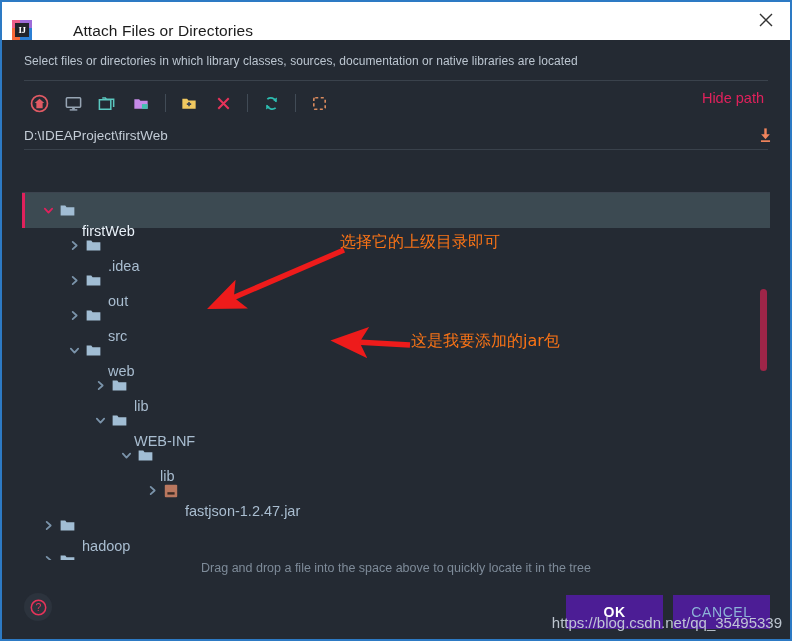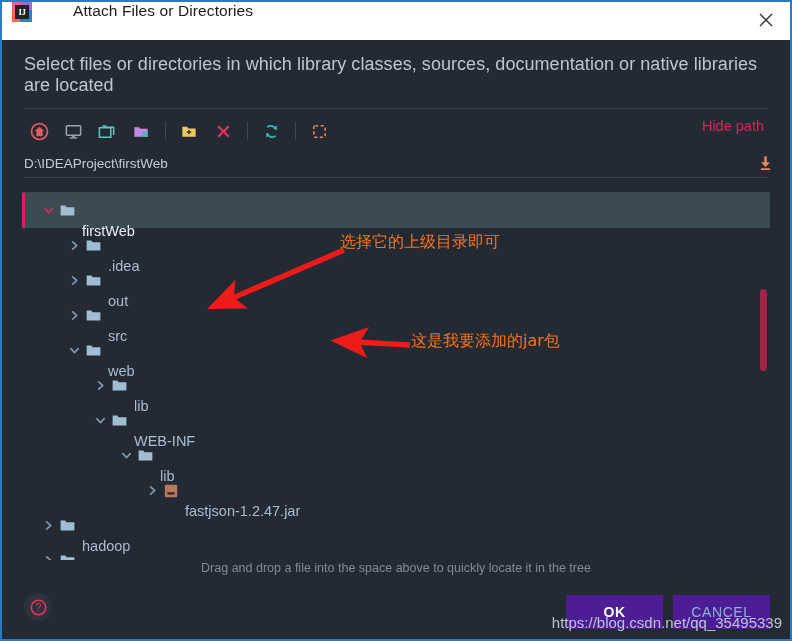--- a/index.html
+++ b/index.html
@@ -20,21 +20,21 @@
     box-sizing: border-box;
     border: 2px solid #2d7ac4;
     background: #242a33;
     overflow: hidden;
   }
   
   .titlebar {
     height: 38px;
     background: #ffffff;
     display: flex;
-    align-items: flex-start;
+    align-items: flex-end;
     position: relative;
     box-sizing: border-box;
   }
   .title-icon {
     width: 20px;
     height: 20px;
     margin-left: 10px;
     margin-right: 9px;
     position: relative;
     flex: none;
@@ -82,21 +82,21 @@
   .close-btn svg { display: block; }
 
   
   .dialog-body {
     position: absolute;
     left: 2px; right: 2px; top: 38px; bottom: 2px;
     background: #242a33;
   }
   .desc {
     color: #bcc6d1;
-    font-size: 18px;
+    font-size: 12px;
     padding: 14px 0 0 20px;
     letter-spacing: 0.05px;
   }
   .sep {
     height: 1px;
     background: #3a424c;
     margin: 12px 20px 0 20px;
   }
   
   .toolbar {

